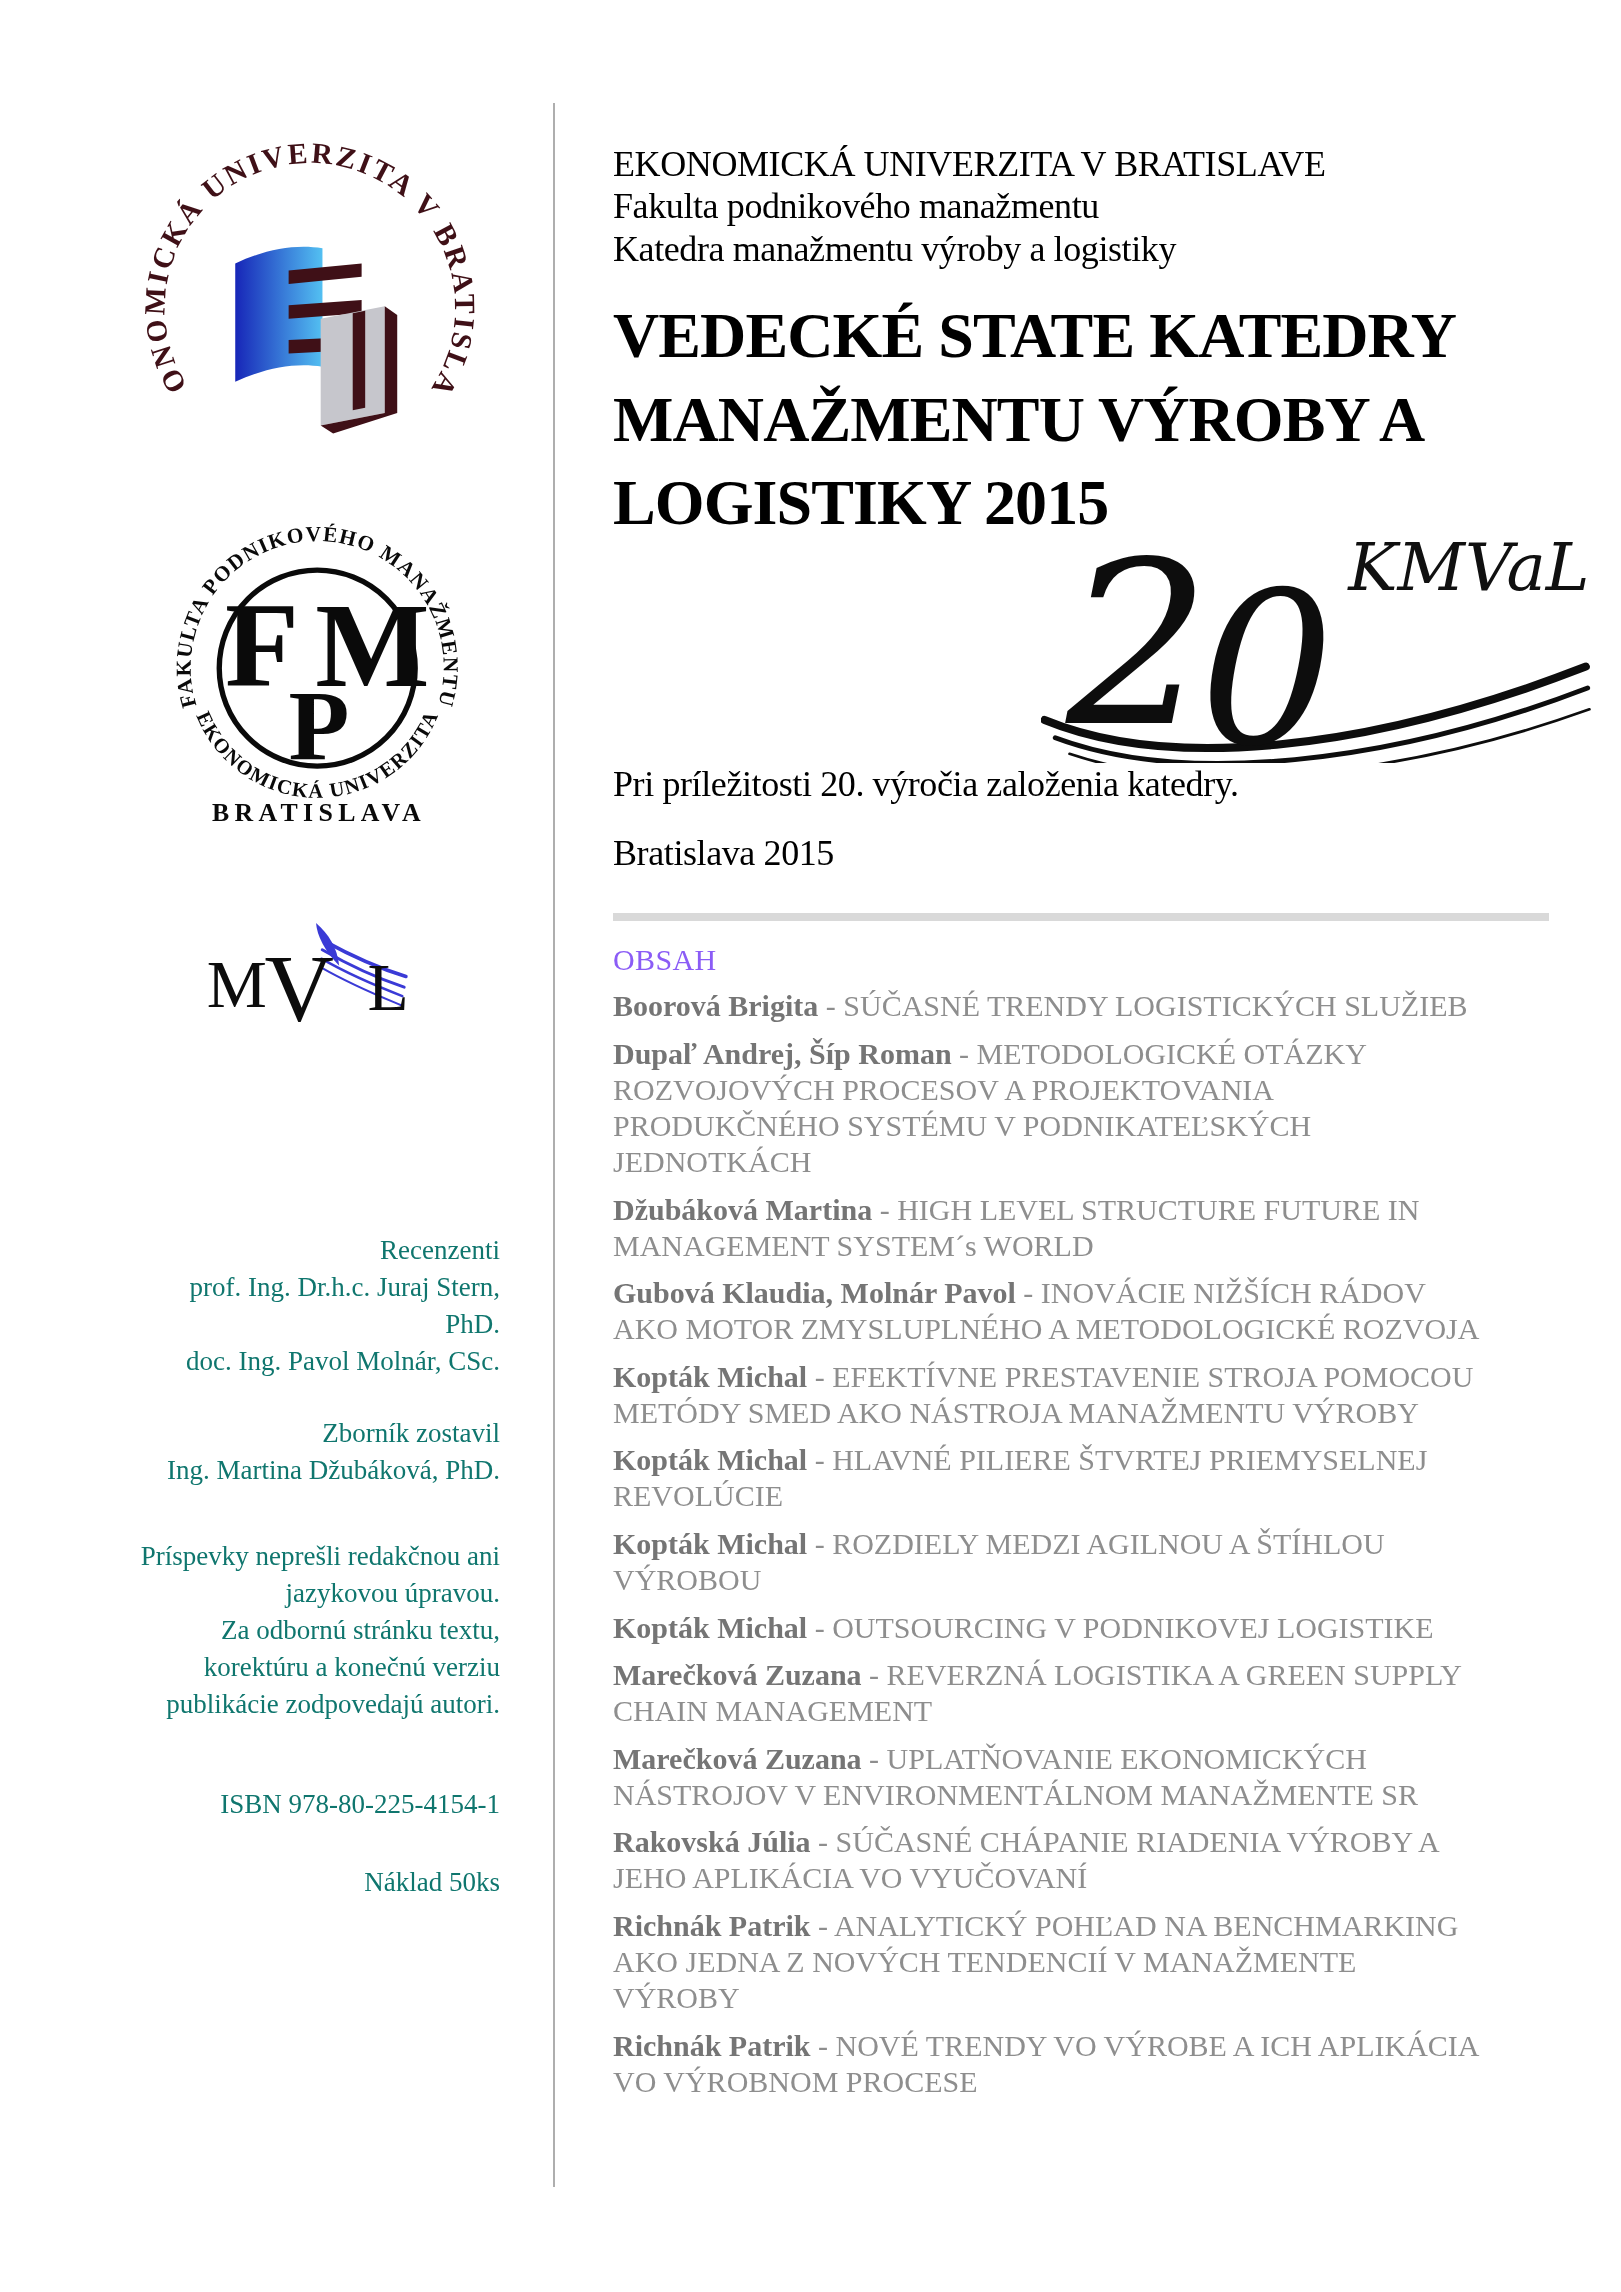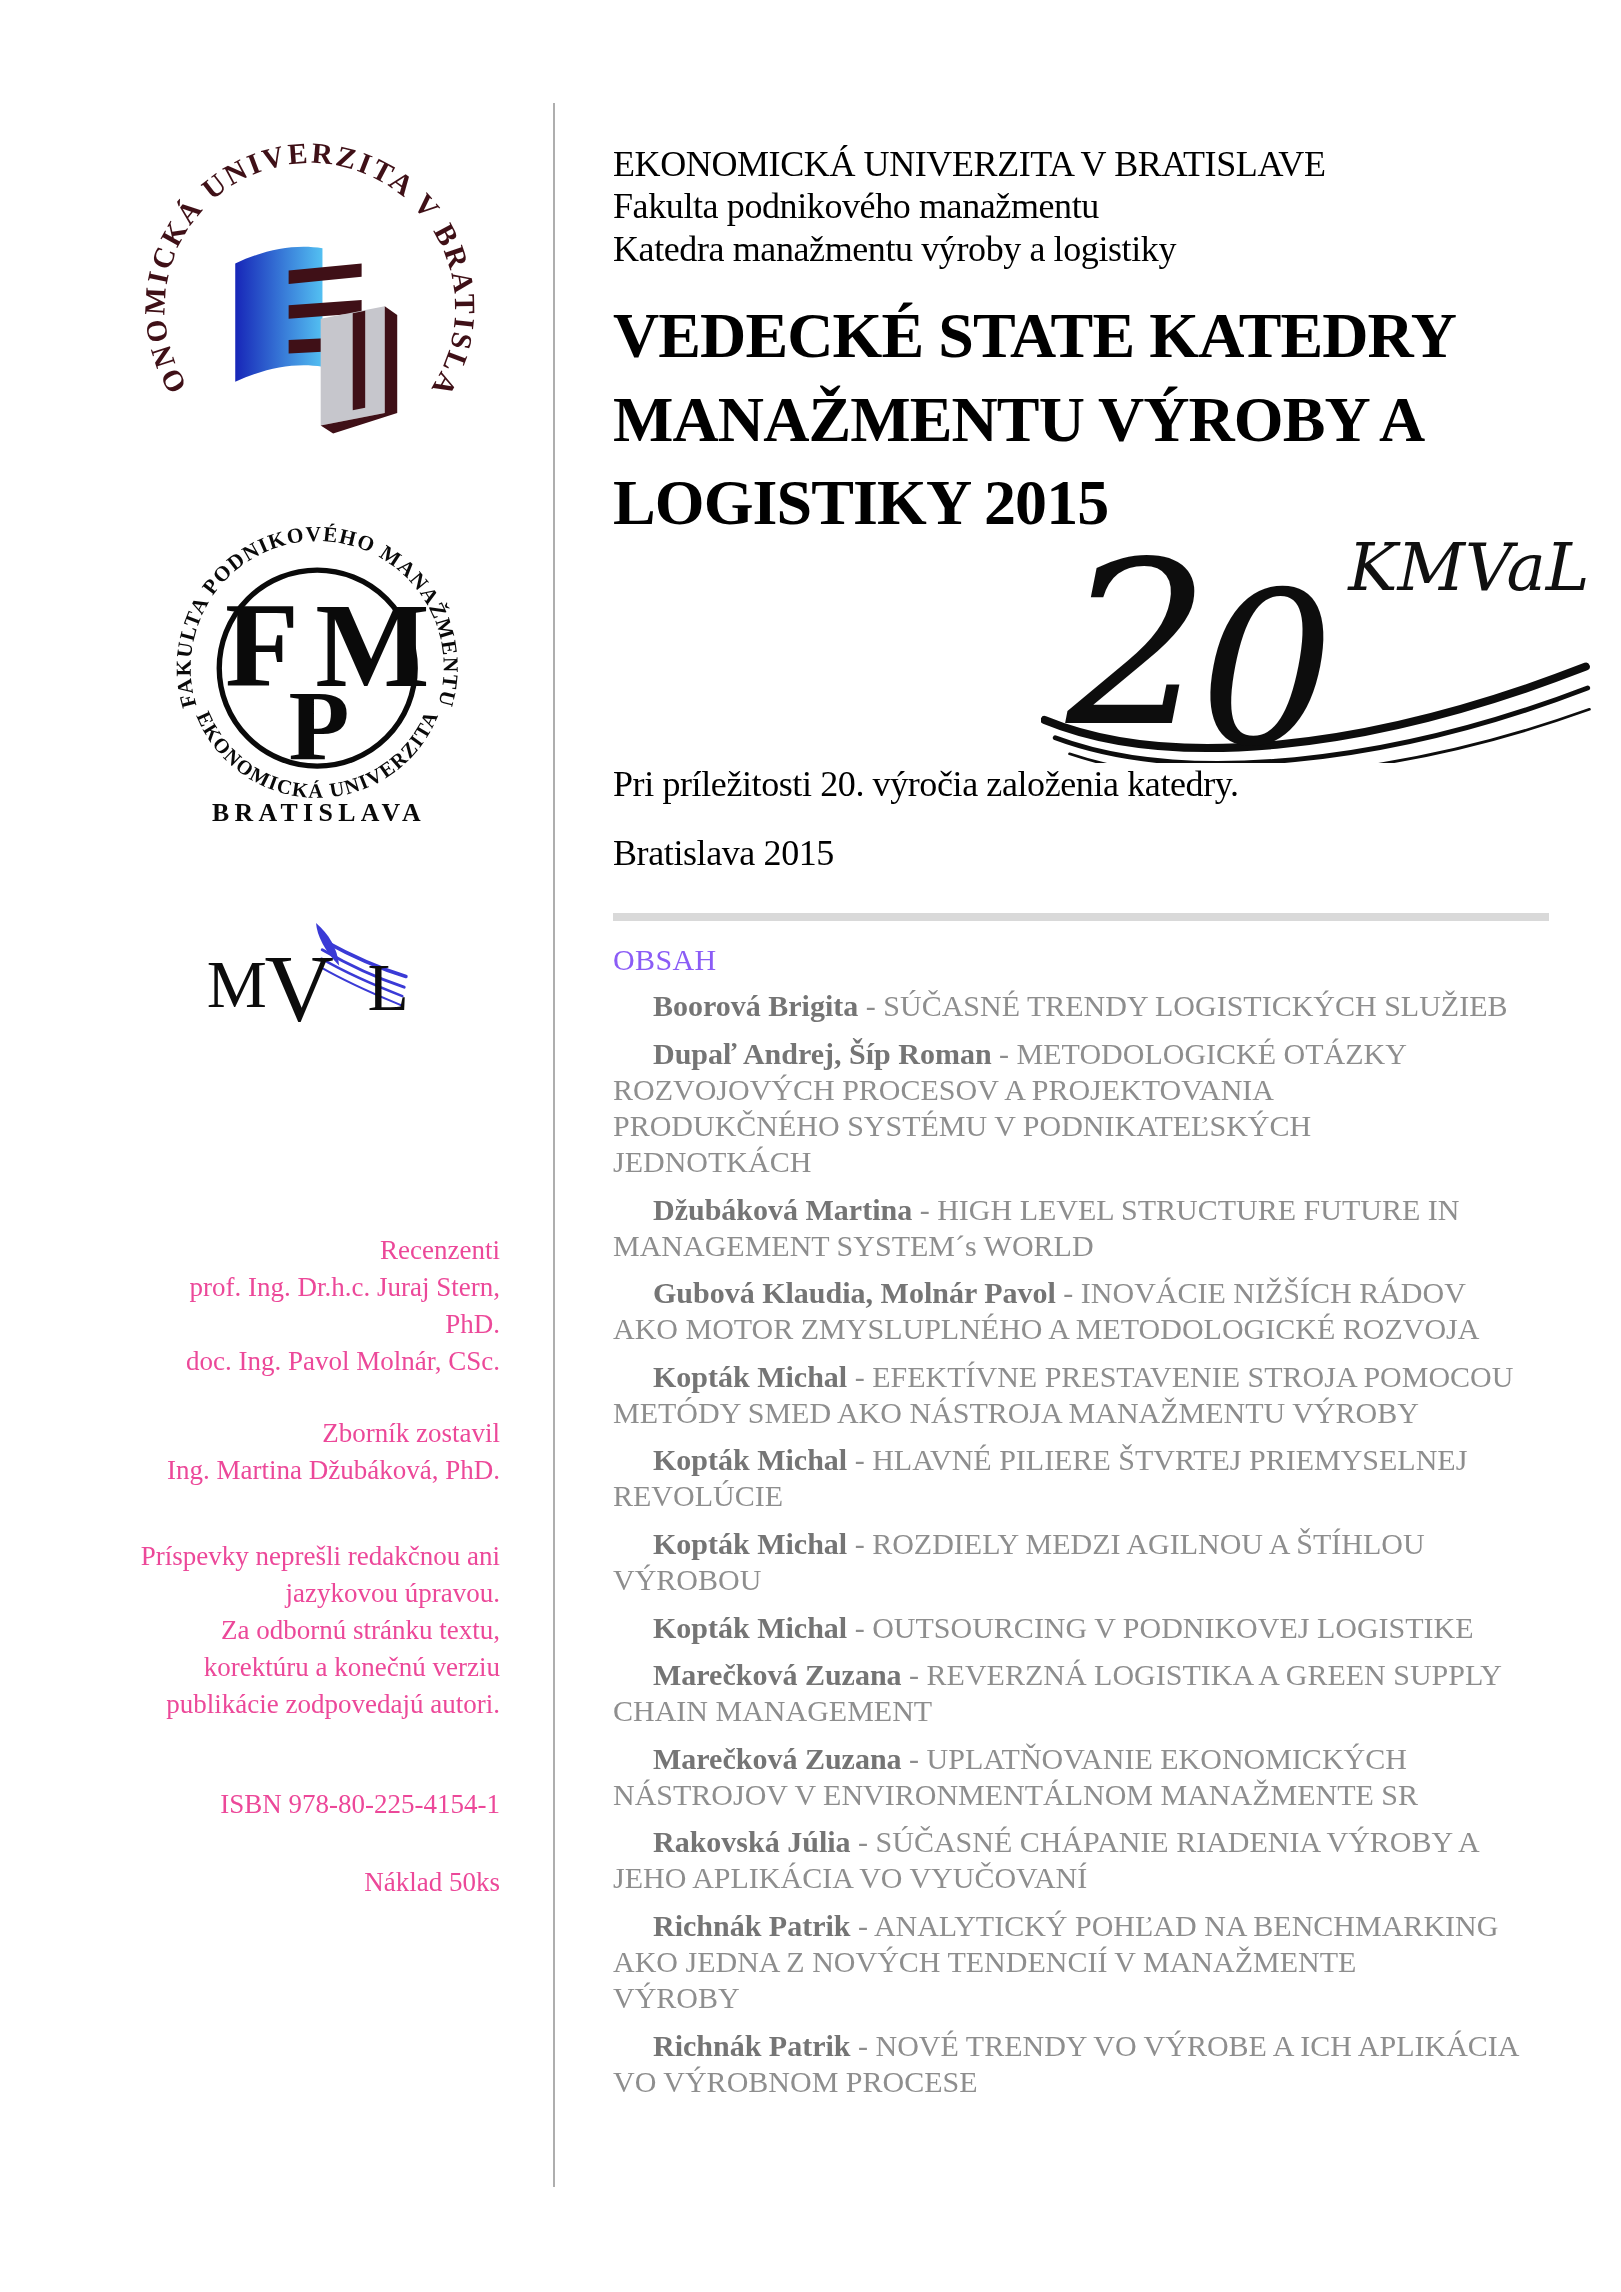--- a/index.html
+++ b/index.html
@@ -3,42 +3,42 @@
 <meta charset="utf-8">
 <style>
   html,body{margin:0;padding:0;background:#e8e8e8;}
   .page{position:relative;width:1622px;height:2293px;background:#ffffff;overflow:hidden;
         font-family:"Liberation Serif",serif;color:#000;}
   
   .logo-box{position:absolute;}
   #logo-eu{left:132px;top:130px;width:356px;height:356px;}
   #logo-fpm{left:148px;top:520px;width:342px;height:307px;}
   #logo-mvl{left:203px;top:921px;width:251px;height:127px;}
-  .left-text{position:absolute;left:53px;width:447px;text-align:right;color:#ec4899;
+  .left-text{position:absolute;left:53px;width:447px;text-align:right;color:#0f766e;
              font-size:27px;line-height:1.37;white-space:pre-line;}
   #reviewers{top:1232px;}
   #compiled{top:1415px;}
   #disclaimer{top:1538px;}
   #isbn{top:1786px;}
   #print-run{top:1864px;}
   
   #divider{position:absolute;left:553px;top:103px;width:1.8px;height:2084px;background:#aeaeae;}
   
   .right-col{position:absolute;left:613px;top:143px;width:980px;}
   .univ-header div{font-size:36px;line-height:1.18;color:#000;letter-spacing:-0.4px;}
   .pub-title{margin-top:24px;font-size:64px;font-weight:bold;line-height:1.3;
              white-space:pre-line;letter-spacing:-0.9px;color:#000;}
   .logo20-wrap{margin-top:-12.5px;display:flex;justify-content:flex-end;}
   .logo20-wrap svg{width:552px;height:232px;}
   .occasion{font-size:36px;letter-spacing:-0.4px;}
   .cityyear{margin-top:27px;font-size:36px;letter-spacing:-0.4px;}
   .rule{margin-top:39px;width:936px;height:8px;background:#d9d9d9;}
   .obsah{margin-top:21.4px;font-size:30px;color:#8b5cf6;letter-spacing:0.4px;}
   .toc p{margin:11.6px 0 0 0;font-size:30px;line-height:1.2;color:#8e8e8e;white-space:pre-line;}
-  .toc .authors{font-weight:bold;color:#757575;margin-left:40px;}
+  .toc .authors{font-weight:bold;color:#757575;}
   .toc .sep,.toc .ttl{color:#8e8e8e;}
 </style>
 </head>
 <body>
 
 <div class="page">
 
   <div class="logo-box" id="logo-eu">
     <svg viewBox="0 0 400 400" width="356" height="356">
       <defs>

